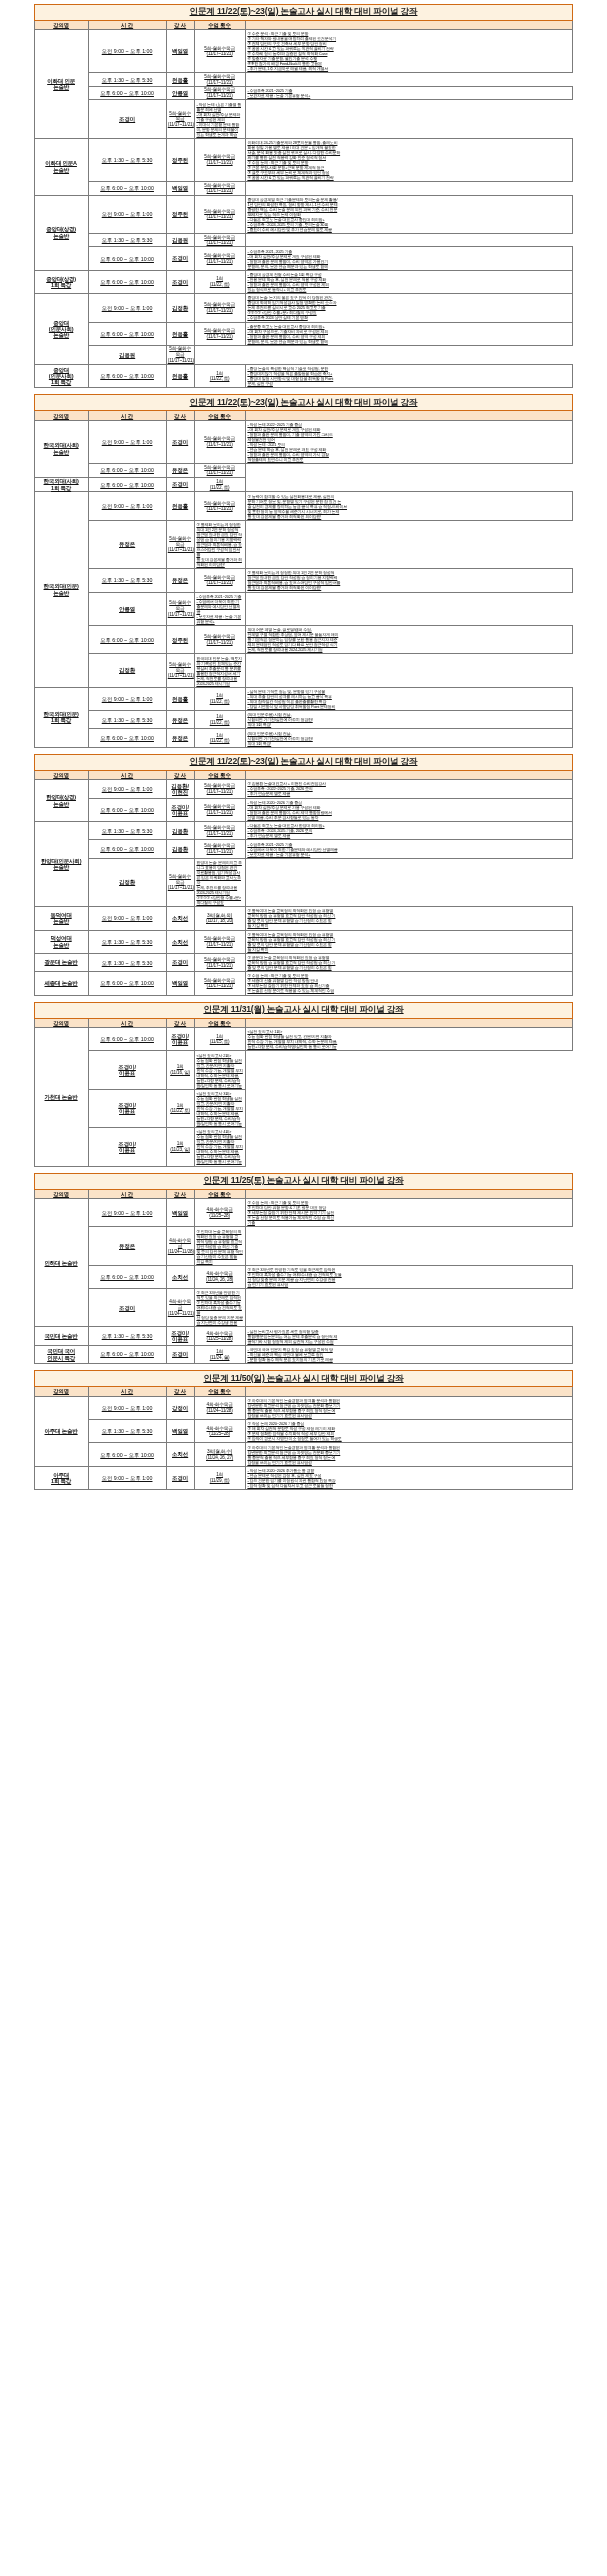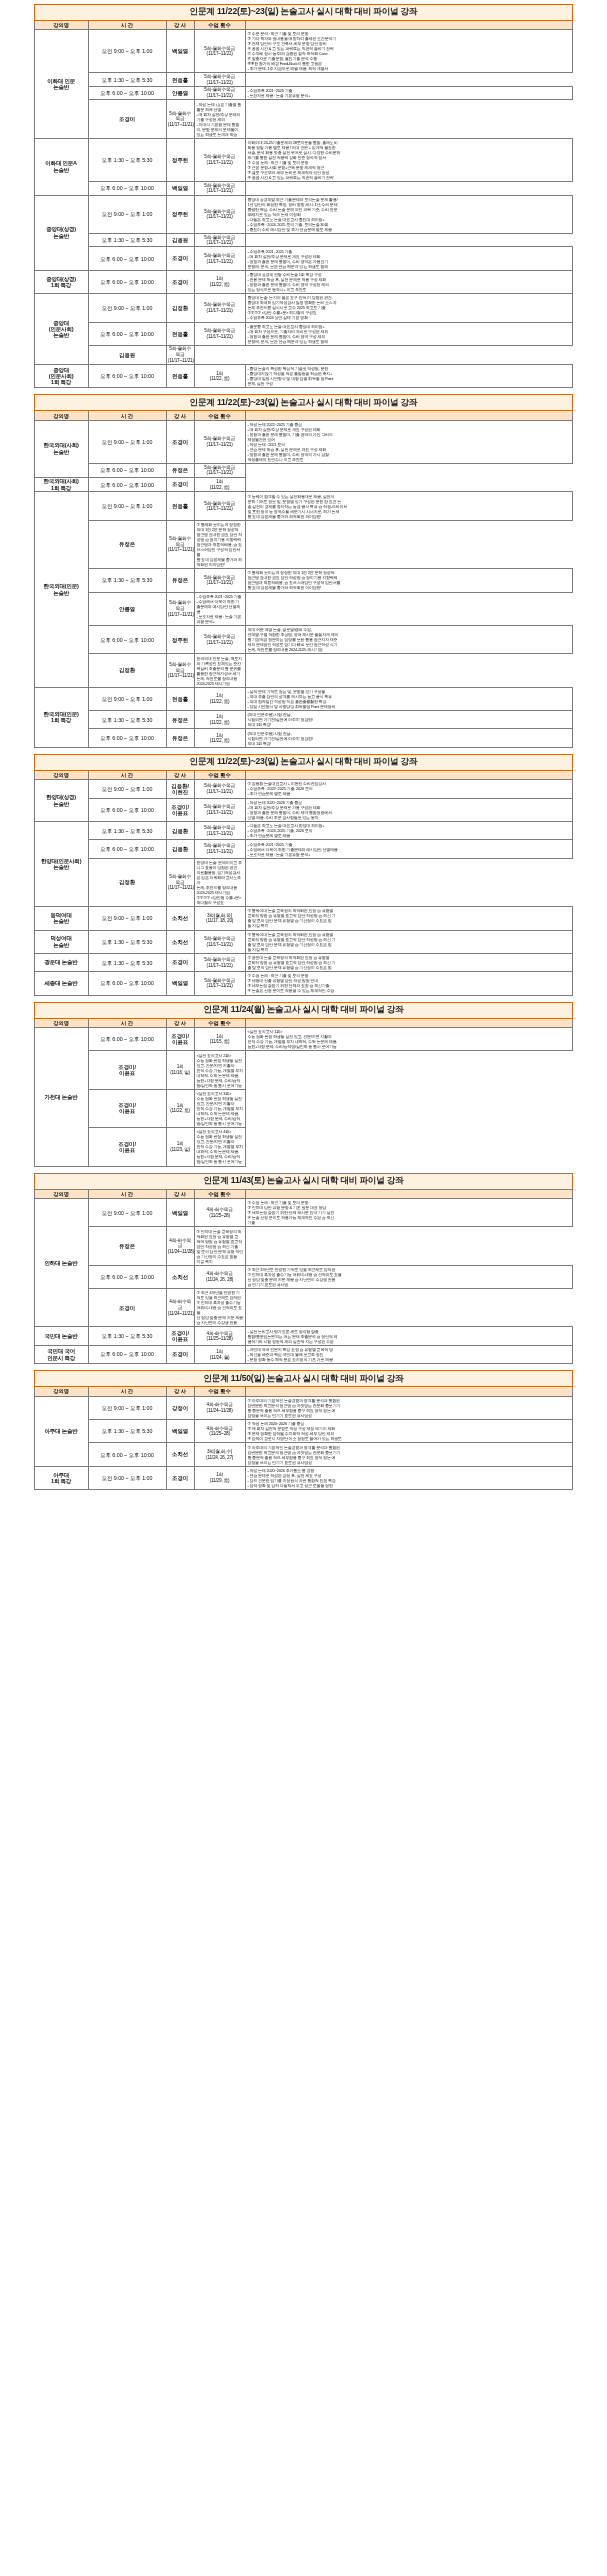--- a/index.html
+++ b/index.html
@@ -1,17 +1,17 @@
 <!DOCTYPE html>
 <html style="font-size:9.8px"><head>
 <meta charset="utf-8">
 <style>
   html,body{margin:0;padding:0;background:#ffffff;}
   body{font-family:"Liberation Sans","DejaVu Sans",sans-serif;color:#111;}
-  .page{width:552px;margin:0 auto;padding:3.7px 6.1px 12.3px 6.1px;box-sizing:border-box;}
+  .page{width:552px;margin:0 auto;padding:3.7px 6.1px 12.3px 6.1px;box-sizing:border-box;text-decoration:underline;}
   .block{margin-bottom:6.1px;}
   table{border-collapse:collapse;width:100%;table-layout:fixed;}
   td,th{border:0.6px solid #7b7b7b;padding:0.6px 1.2px;font-size:5px;line-height:1.15;vertical-align:middle;}
   .title-row td{background:#fdf2e0;border:1.2px solid #d06a14;text-align:center;font-size:8.6px;font-weight:bold;color:#222;padding:2.5px 0;letter-spacing:-0.2px;}
   .head-row td{background:#fbe3c8;text-align:center;font-weight:bold;font-size:5.3px;padding:1.2px 0;}
   .c{text-align:center;}
   .nm{text-align:center;font-weight:bold;font-size:5.5px;letter-spacing:-0.2px;}
   .time{text-align:center;font-size:5.3px;white-space:nowrap;}
   .teacher{text-align:center;font-size:5.4px;font-weight:bold;}
   .cnt{text-align:center;font-size:4.7px;line-height:1.2;letter-spacing:-0.2px;}
@@ -313,21 +313,21 @@
       <table>
         <colgroup>
           <col class="c1">
           <col class="c2">
           <col class="c3">
           <col class="c4">
           <col class="c5">
         </colgroup>
         <tbody>
           <tr class="title-row">
-            <td colspan="5">인문계 11/24(월) 논술고사 실시 대학 대비 파이널 강좌</td>
+            <td colspan="5">인문계 11/31(월) 논술고사 실시 대학 대비 파이널 강좌</td>
           </tr>
           <tr class="head-row">
             <td class="c">강의명</td>
             <td class="c">시 간</td>
             <td class="c">강 사</td>
             <td class="c">수업 횟수</td>
             <td class="c"></td>
           </tr>
           <tr>
             <td class="nm" rowspan="4">가천대 논술반</td>
@@ -358,21 +358,21 @@
       <table>
         <colgroup>
           <col class="c1">
           <col class="c2">
           <col class="c3">
           <col class="c4">
           <col class="c5">
         </colgroup>
         <tbody>
           <tr class="title-row">
-            <td colspan="5">인문계 11/43(토) 논술고사 실시 대학 대비 파이널 강좌</td>
+            <td colspan="5">인문계 11/25(토) 논술고사 실시 대학 대비 파이널 강좌</td>
           </tr>
           <tr class="head-row">
             <td class="c">강의명</td>
             <td class="c">시 간</td>
             <td class="c">강 사</td>
             <td class="c">수업 횟수</td>
             <td class="c"></td>
           </tr>
           <tr>
             <td class="nm" rowspan="4">인하대 논술반</td>

